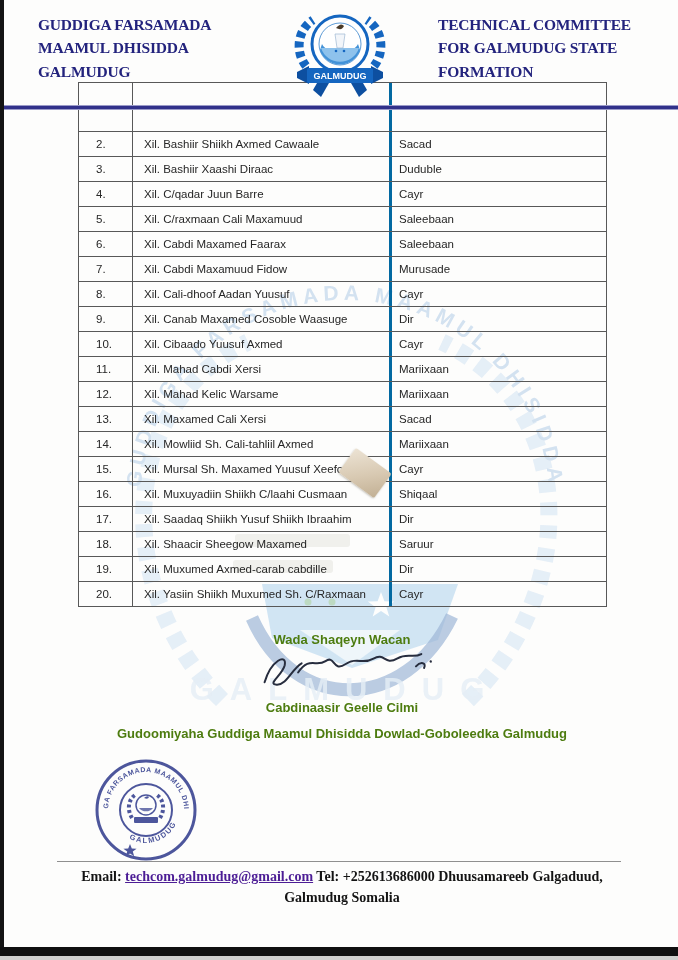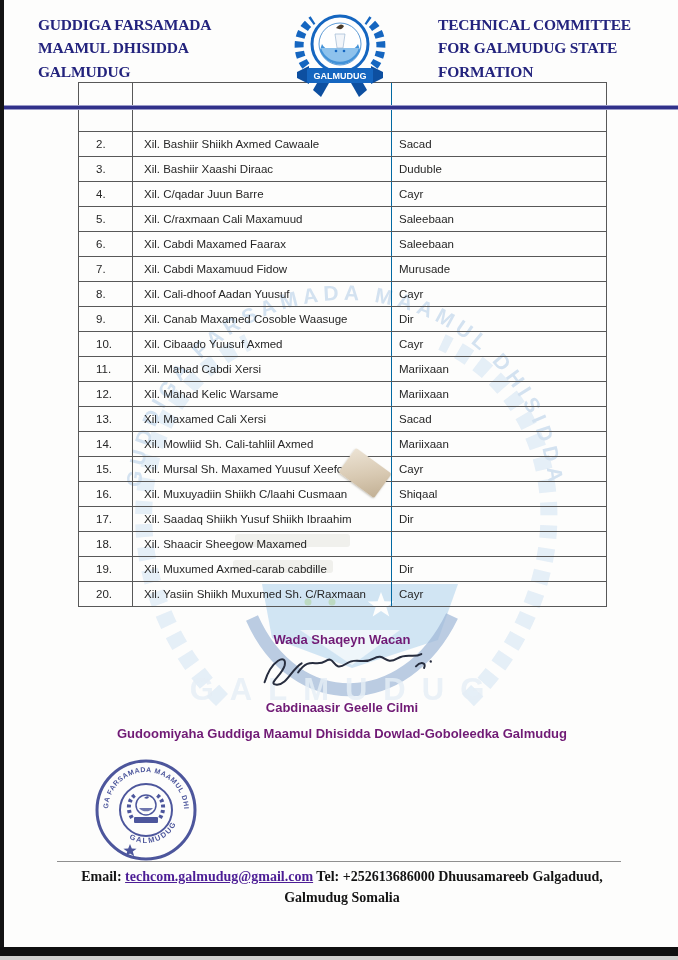--- a/index.html
+++ b/index.html
@@ -22,34 +22,34 @@
 
   .blue-rule{position:absolute;left:0;top:106px;width:678px;height:3px;background:#31318a;
              box-shadow:0 1px 0 #9a9ac8, 0 -1px 0 #9a9ac8;z-index:4;}
 
   
   #doc-table{position:absolute;left:78px;top:82px;width:529px;border:1px solid #585858;z-index:2;background:transparent;}
   .trow{display:flex;height:25px;border-top:1px solid #585858;background:transparent;}
   .trow.header{height:48px;border-top:none;}
   .cell{height:100%;display:flex;align-items:center;font-size:11.5px;color:#262626;background:transparent;}
   .cell-num{width:54px;border-right:1px solid #585858;padding-left:17px;}
-  .cell-name{width:259px;border-right:1px solid #0369a1;padding-left:11px;}
+  .cell-name{width:259px;border-right:3px solid #0369a1;padding-left:11px;}
   .cell-clan{width:214px;padding-left:7px;}
 
   
   #watermark{position:absolute;left:0;top:0;z-index:1;pointer-events:none;}
   .smudge{position:absolute;background:#f0f0ec;border-radius:3px;z-index:1;}
   #smudge-1{left:235px;top:534px;width:115px;height:13px;}
   #smudge-2{left:233px;top:560px;width:100px;height:13px;}
   #tape{position:absolute;left:343px;top:458px;width:44px;height:30px;z-index:4;
         background:linear-gradient(135deg,#ece3d4 0%,#d8c9b2 55%,#c2b094 100%);
         transform:rotate(36deg);border-radius:2px;box-shadow:0 1px 2px rgba(90,80,60,.35);}
 
   
-  .center-text{position:absolute;left:6px;width:672px;text-align:center;z-index:2;color:#701a75;}
+  .center-text{position:absolute;left:6px;width:672px;text-align:center;z-index:2;color:#4d7c0f;}
   #closing{top:632px;font-weight:bold;font-size:13px;}
   #signature{position:absolute;left:256px;top:646px;z-index:2;}
   #signer-name{top:700px;font-weight:bold;font-size:13px;}
   #signer-title{top:726px;font-weight:bold;font-size:13px;}
 
   #stamp{position:absolute;left:92px;top:758px;z-index:2;}
 
   .contact-divider{position:absolute;left:57px;top:861px;width:564px;height:1px;background:#8f8f8f;z-index:2;}
   #contact-block{top:866px;font-family:"Liberation Serif",serif;font-weight:bold;font-size:14px;line-height:21px;color:#141414;}
   #contact-block a{color:#4c1d95;text-decoration:underline;}
@@ -206,20 +206,21 @@
           <div class="cell cell-clan">Shiqaal</div>
         </div>
         <div class="trow">
           <div class="cell cell-num">17.</div>
           <div class="cell cell-name">Xil. Saadaq Shiikh Yusuf Shiikh Ibraahim</div>
           <div class="cell cell-clan">Dir</div>
         </div>
         <div class="trow">
           <div class="cell cell-num">18.</div>
           <div class="cell cell-name">Xil. Shaacir Sheegow Maxamed</div>
+          <div class="cell cell-clan">Saruur</div>
         </div>
         <div class="trow">
           <div class="cell cell-num">19.</div>
           <div class="cell cell-name">Xil. Muxumed Axmed-carab cabdille</div>
           <div class="cell cell-clan">Dir</div>
         </div>
         <div class="trow">
           <div class="cell cell-num">20.</div>
           <div class="cell cell-name">Xil. Yasiin Shiikh Muxumed Sh. C/Raxmaan</div>
           <div class="cell cell-clan">Cayr</div>

